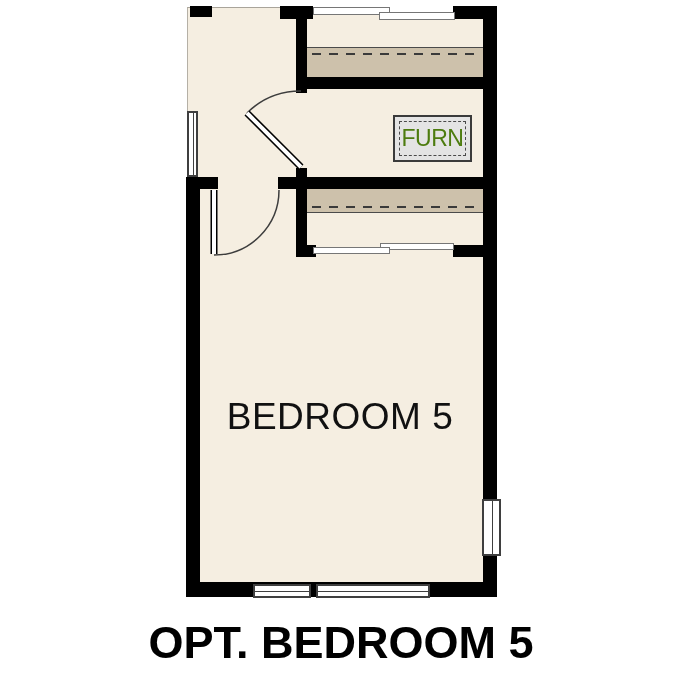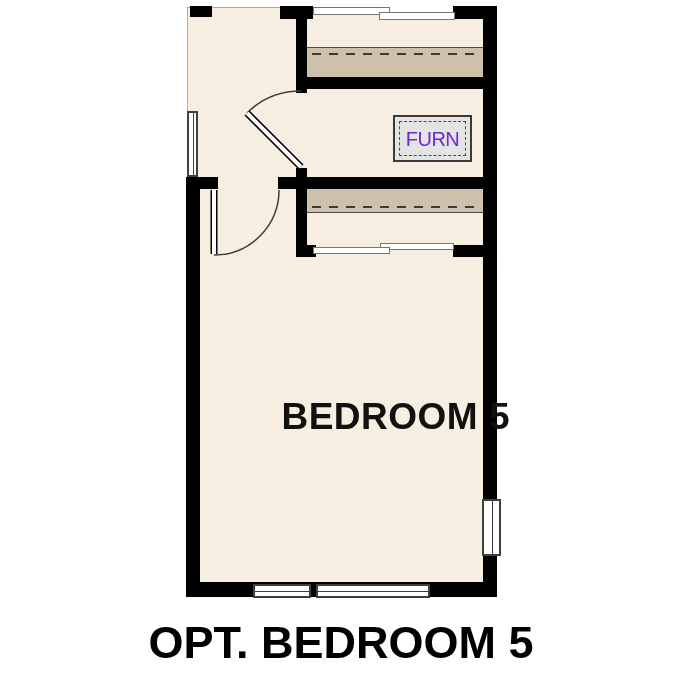--- a/index.html
+++ b/index.html
@@ -26,25 +26,25 @@
   .bypass{background:#ffffff;border:1px solid #767676;}
   .furn-box{
     background:var(--furnace-fill);border:2px solid #3a3a3a;
     display:flex;align-items:center;justify-content:center;
   }
   .furn-inner{
     position:absolute;left:4px;right:4px;top:4px;bottom:4px;
     border:1px dashed #4a4a4a;
   }
   .furn-text{
-    position:relative;font-size:20px;color:#6d28d9;letter-spacing:-0.5px;line-height:1;
+    position:relative;font-size:23px;color:#4d7c0f;letter-spacing:-0.5px;line-height:1;
   }
   .room-label{
-    color:var(--label-text);font-weight:bold;font-size:37px;letter-spacing:0.5px;
-    text-align:right;line-height:1;
+    color:var(--label-text);font-weight:normal;font-size:37px;letter-spacing:0.5px;
+    text-align:center;line-height:1;
   }
   .caption{
     color:#000000;font-weight:bold;font-size:45px;letter-spacing:0px;
     text-align:center;line-height:1;
   }
   svg.doors{position:absolute;left:0;top:0;pointer-events:none;}
 </style>
 </head>
 <body>
 

